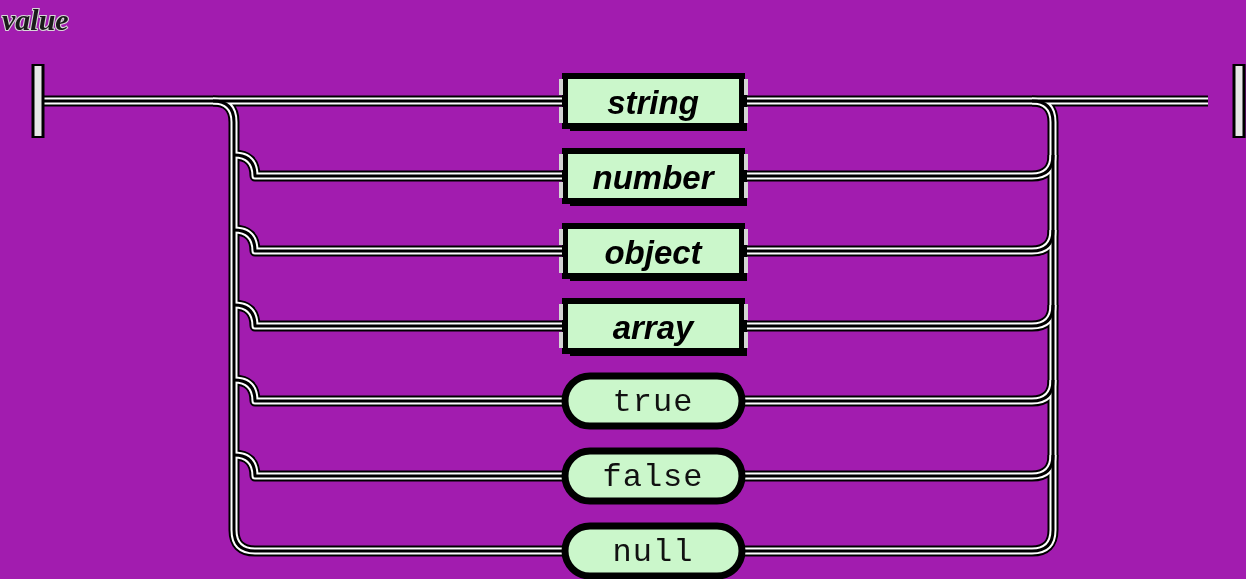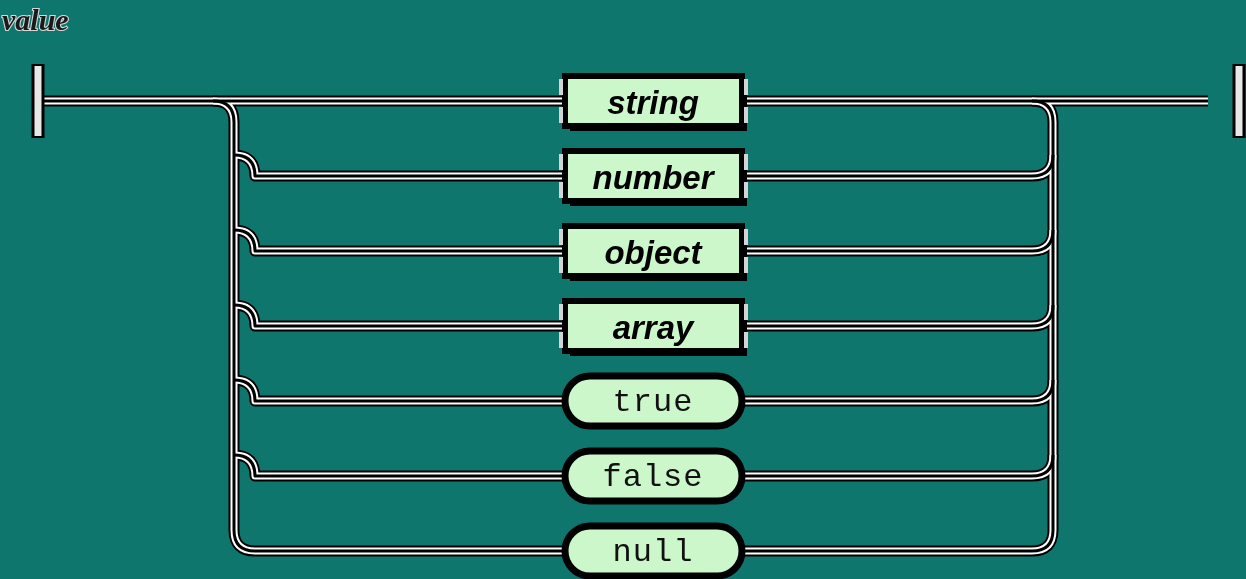--- a/index.html
+++ b/index.html
@@ -4,21 +4,21 @@
 <style>
   html, body {
     margin: 0;
     padding: 0;
     background: #000000;
   }
   #canvas {
     position: relative;
     width: 1246px;
     height: 579px;
-    background: #0f766e;
+    background: #a21caf;
     overflow: hidden;
   }
   #diagram-svg {
     position: absolute;
     left: 0;
     top: 0;
     display: block;
   }
   .rail-outline {
     fill: none;

